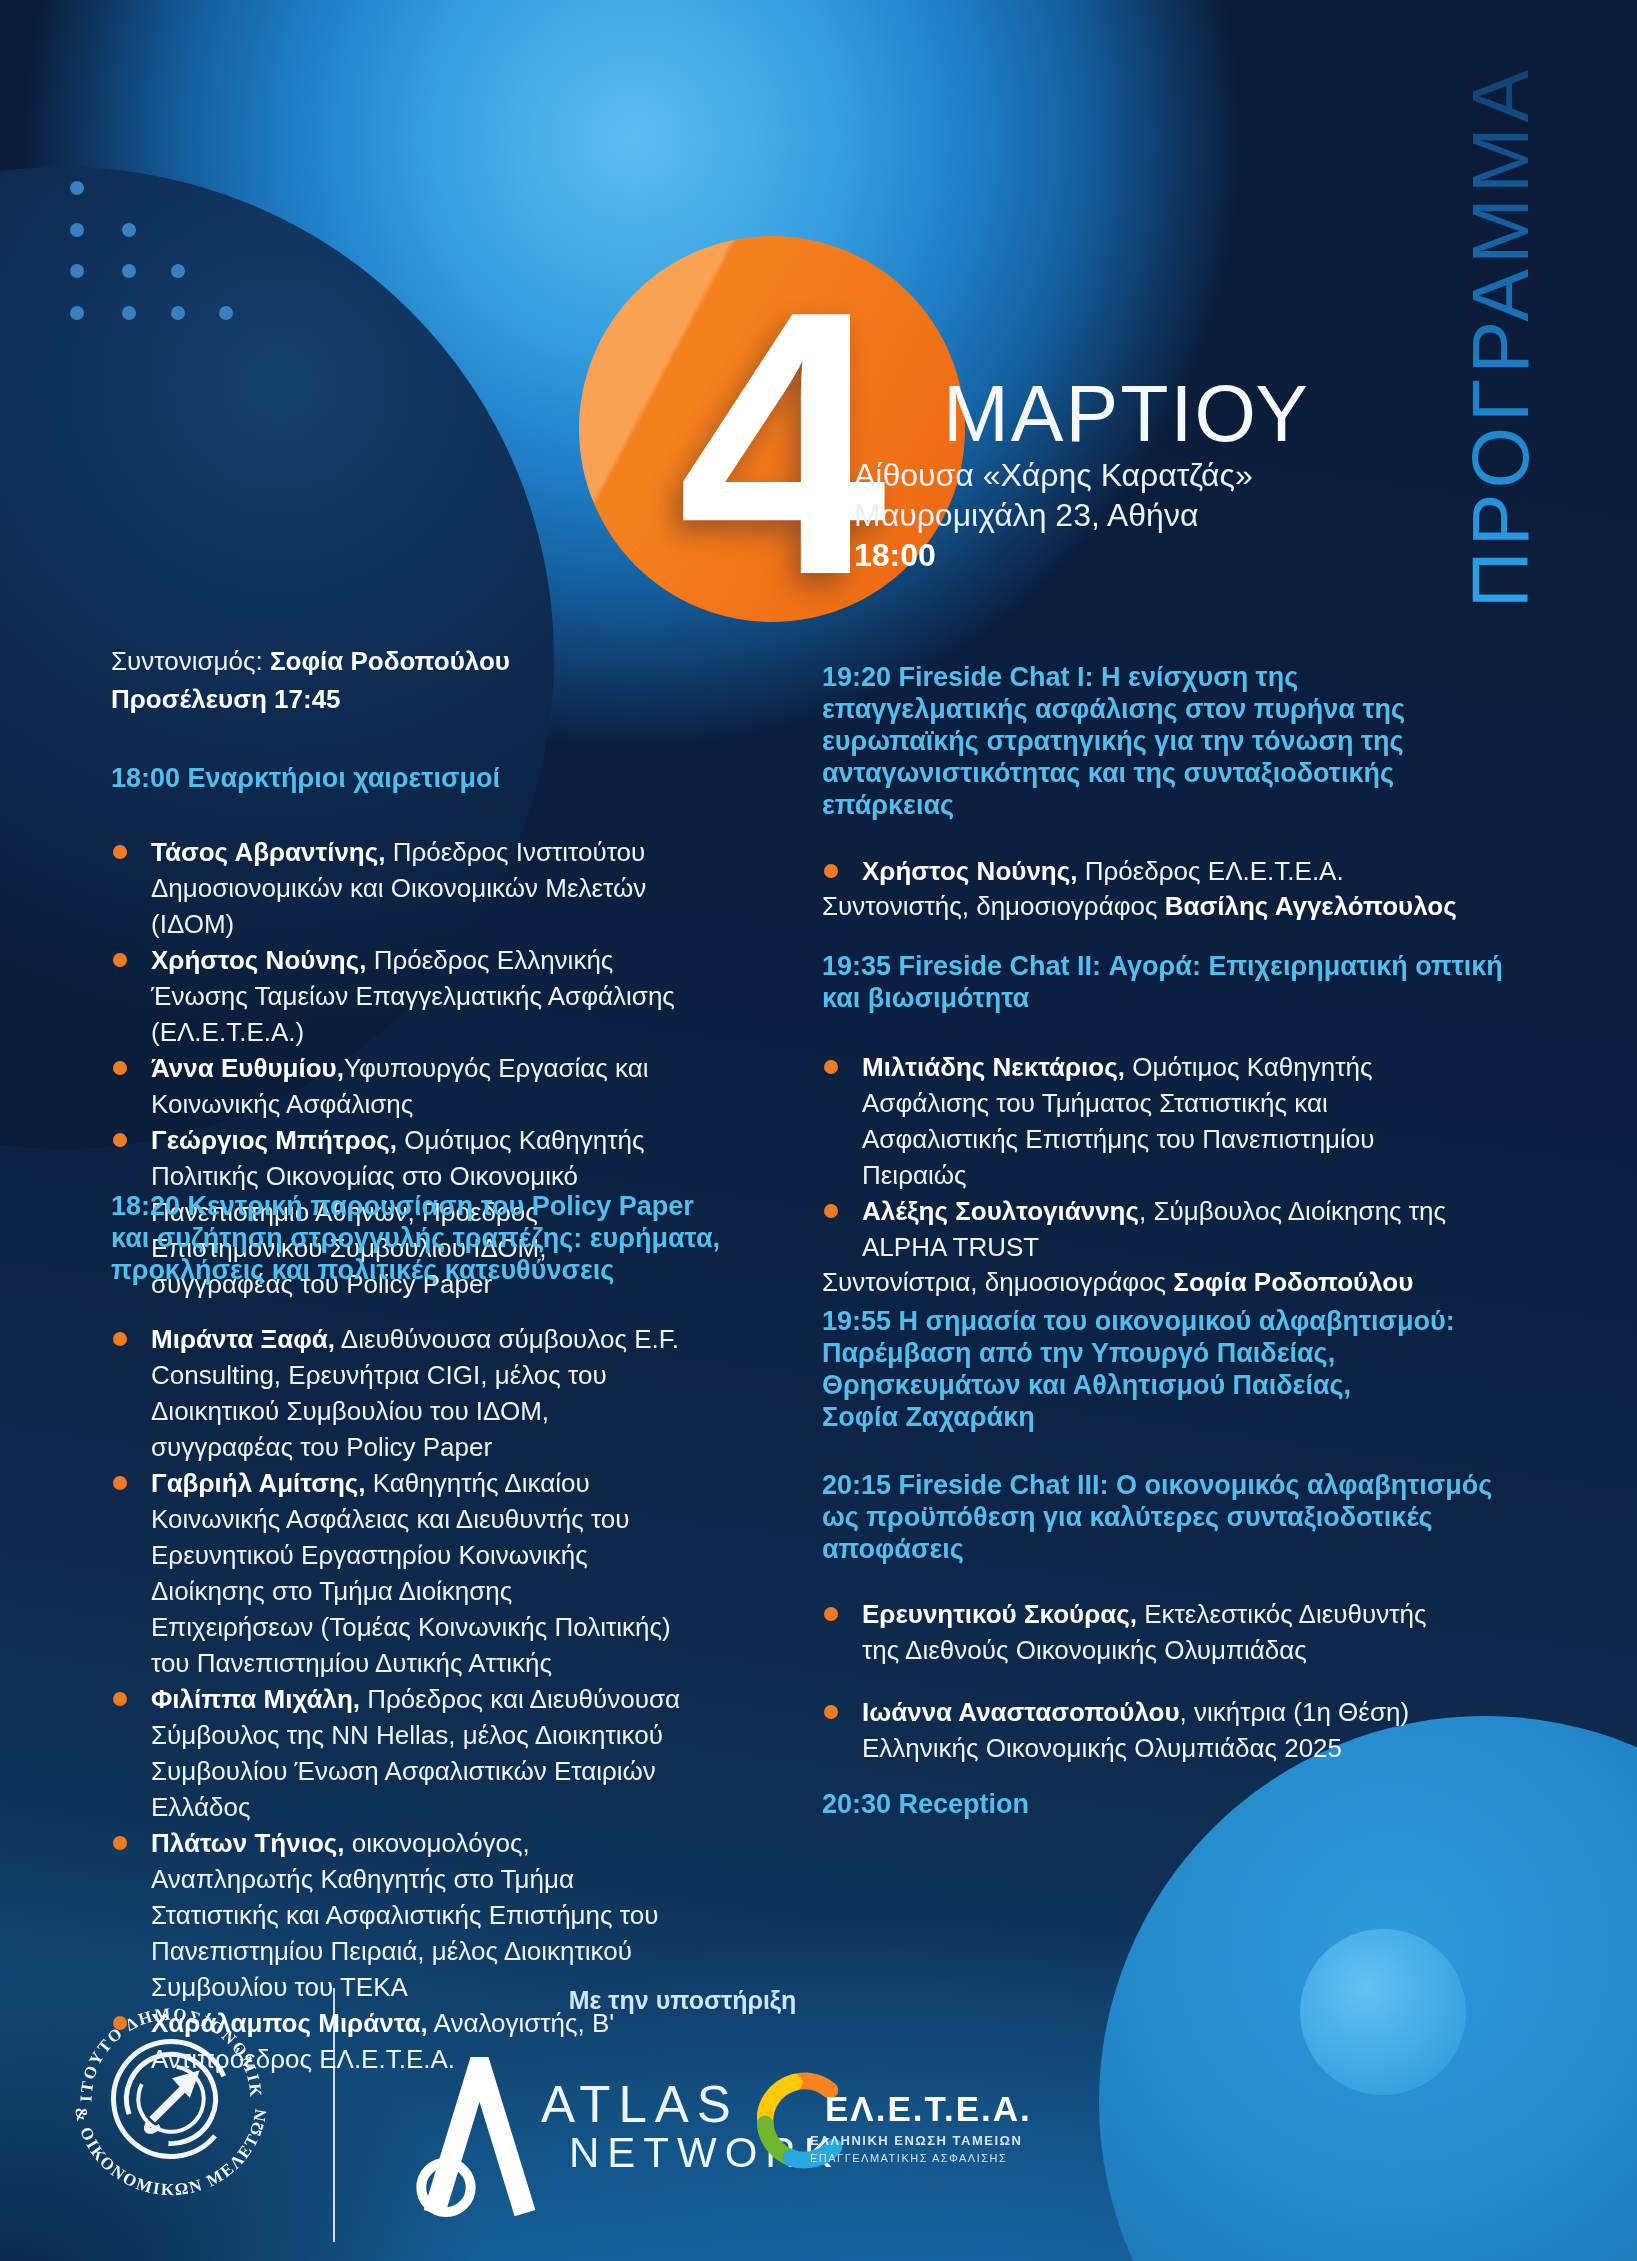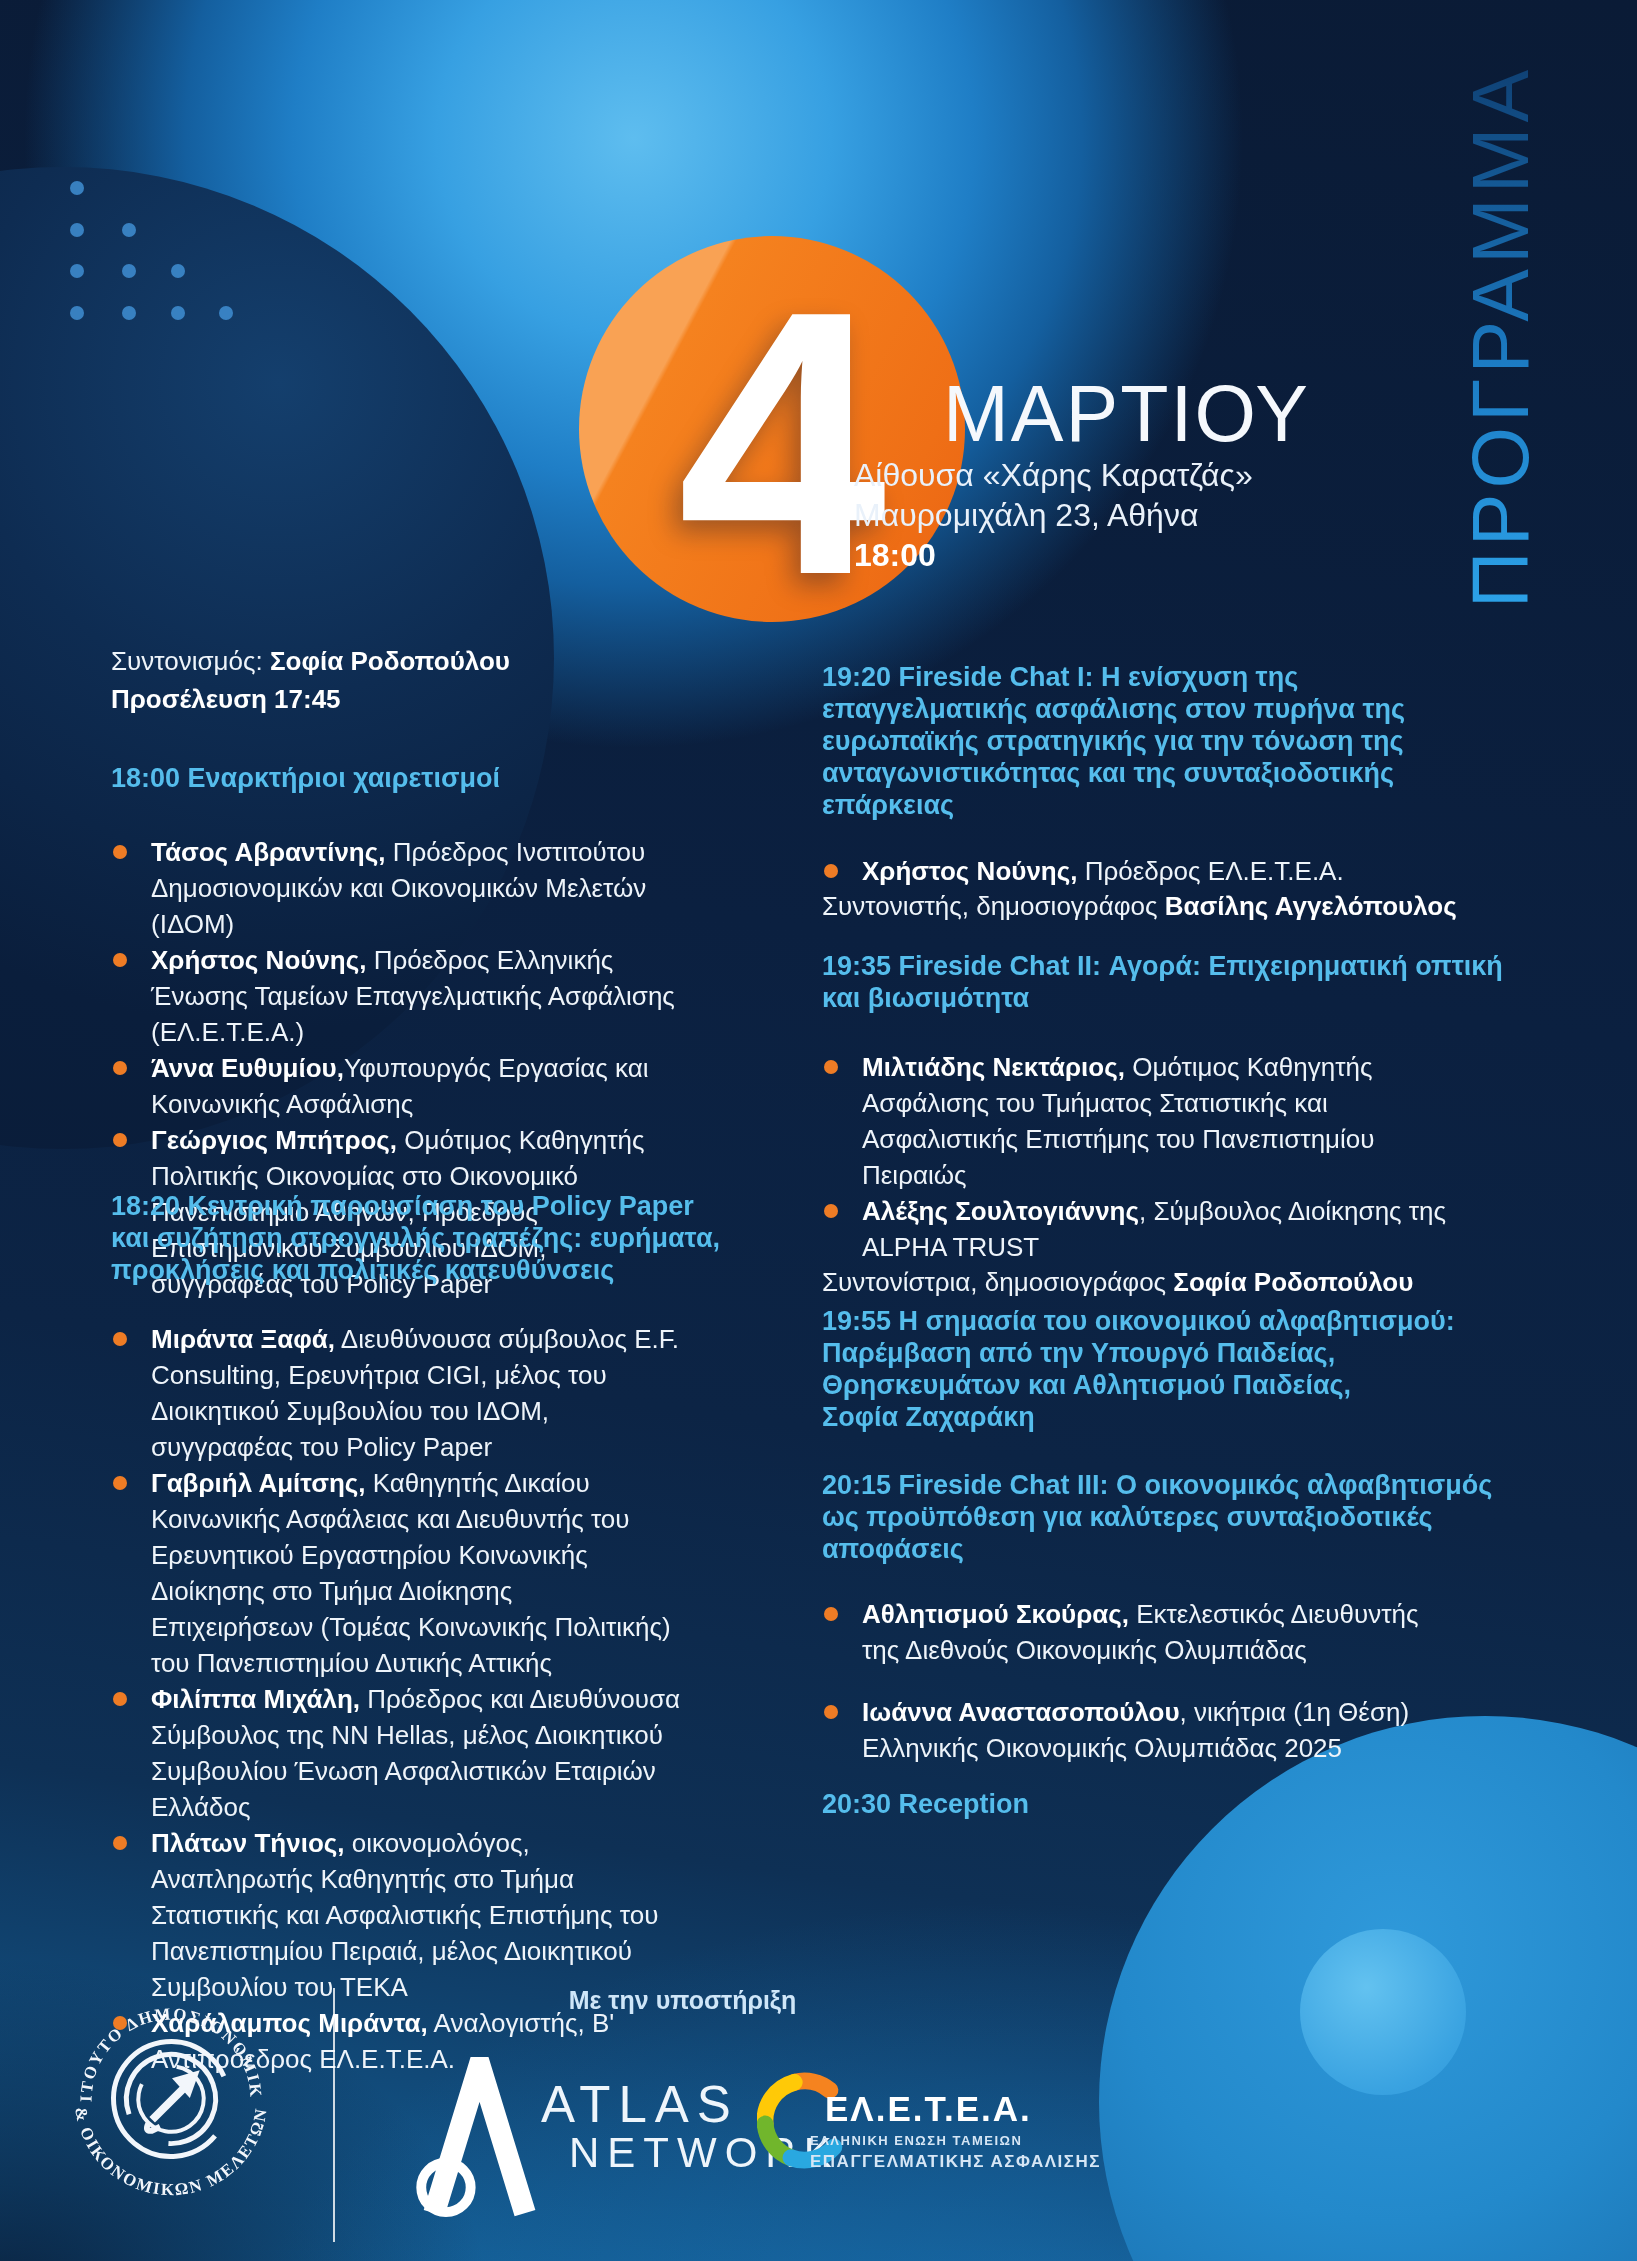--- a/index.html
+++ b/index.html
@@ -67,21 +67,21 @@
   ul.speakers li{position:relative;padding-left:40px;}
   ul.speakers li .dot{position:absolute;left:2px;top:11px;width:14px;height:14px;border-radius:50%;background:#ee7c25;}
   .gap-after{margin-bottom:26px;}
   
   #divider{left:333px;top:1988px;width:2px;height:254px;background:rgba(255,255,255,.8);}
   #support-label{left:554px;top:1986px;width:257px;text-align:center;font-size:25px;font-weight:700;color:#cfe6f8;}
   #atlas-text1{left:541px;top:2075px;font-size:51px;font-weight:400;letter-spacing:8px;color:#eef5fb;}
   #atlas-text2{left:569px;top:2129px;font-size:42px;font-weight:400;letter-spacing:8px;color:#eef5fb;}
   #eletea-name{left:807px;top:2089px;font-size:35px;font-weight:700;letter-spacing:2px;color:#ffffff;margin-left:18px;}
   #eletea-sub1{left:810px;top:2133px;font-size:13px;letter-spacing:1.5px;color:#d6e6f5;font-weight:700;}
-  #eletea-sub2{left:810px;top:2152px;font-size:17px;letter-spacing:1.5px;color:#d6e6f5;font-weight:700;}
+  #eletea-sub2{left:810px;top:2152px;font-size:11px;letter-spacing:1.5px;color:#d6e6f5;font-weight:400;}
 </style>
 </head>
 <body>
 
 <div id="poster">
 
   <div id="glow-circle" class="abs"></div>
   <div id="dark-circle" class="abs"></div>
   <div class="deco-dot" style="left:70px;top:181px;"></div>
   <div class="deco-dot" style="left:70px;top:223px;"></div>
@@ -157,21 +157,21 @@
   <div class="abs heading" style="left:822px;top:1305px;">19:55 Η σημασία του οικονομικού αλφαβητισμού:
 Παρέμβαση από την Υπουργό Παιδείας,
 Θρησκευμάτων και Αθλητισμού Παιδείας,
 Σοφία Ζαχαράκη</div>
 
   <div class="abs heading" style="left:822px;top:1469px;">20:15 Fireside Chat III: Ο οικονομικός αλφαβητισμός
 ως προϋπόθεση για καλύτερες συνταξιοδοτικές
 αποφάσεις</div>
 
   <ul class="speakers abs" style="left:822px;top:1596px;width:634px;">
-    <li class="gap-after"><span class="dot"></span><b>Αθλητισμού Σκούρας,</b><span> Εκτελεστικός Διευθυντής της Διεθνούς Οικονομικής Ολυμπιάδας</span></li>
+    <li class="gap-after"><span class="dot"></span><b>Ερευνητικού Σκούρας,</b><span> Εκτελεστικός Διευθυντής της Διεθνούς Οικονομικής Ολυμπιάδας</span></li>
     <li><span class="dot"></span><b>Ιωάννα Αναστασοπούλου</b><span>, νικήτρια (1η Θέση) Ελληνικής Οικονομικής Ολυμπιάδας 2025</span></li>
   </ul>
 
   <div class="abs heading" style="left:822px;top:1788px;">20:30 Reception</div>
 
   <svg class="abs" style="left:57px;top:1985px;" width="228" height="228" viewBox="0 0 230 230">
     <defs>
       <path id="sealTopArc" d="M 35 115 A 80 80 0 1 1 195 115"></path>
       <path id="sealBottomArc" d="M 18 115 A 97 97 0 0 0 212 115"></path>
     </defs>

